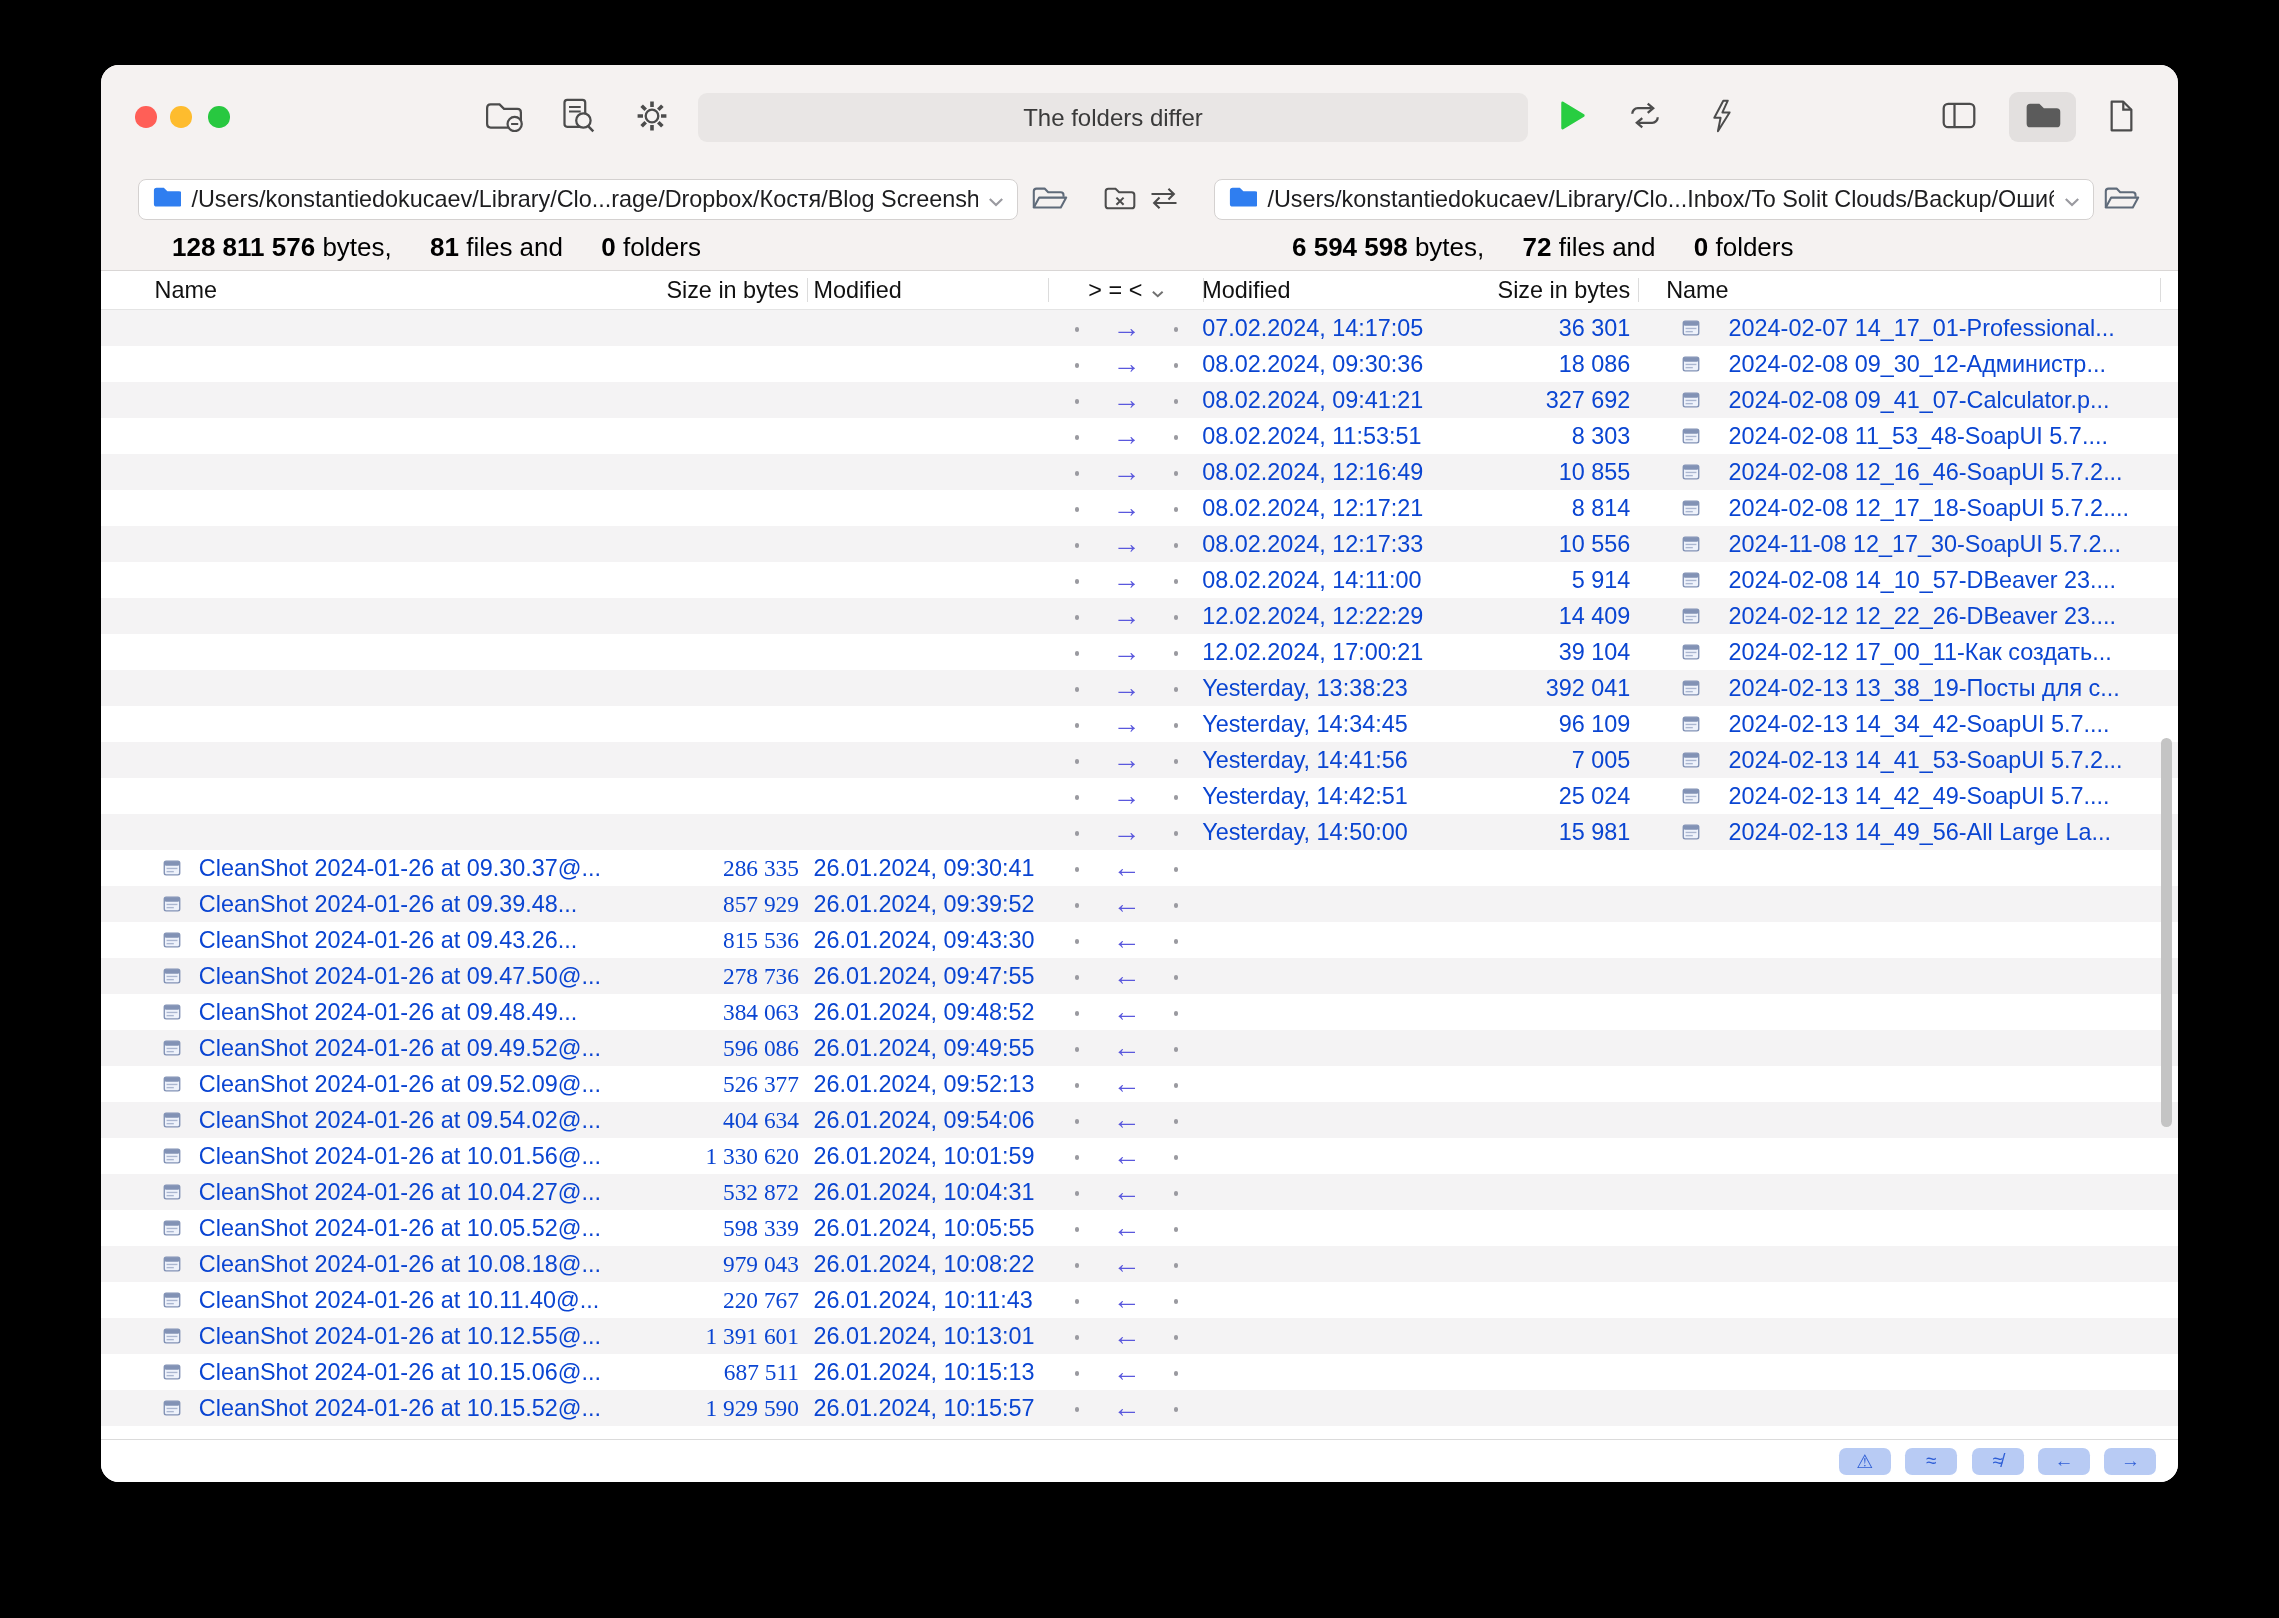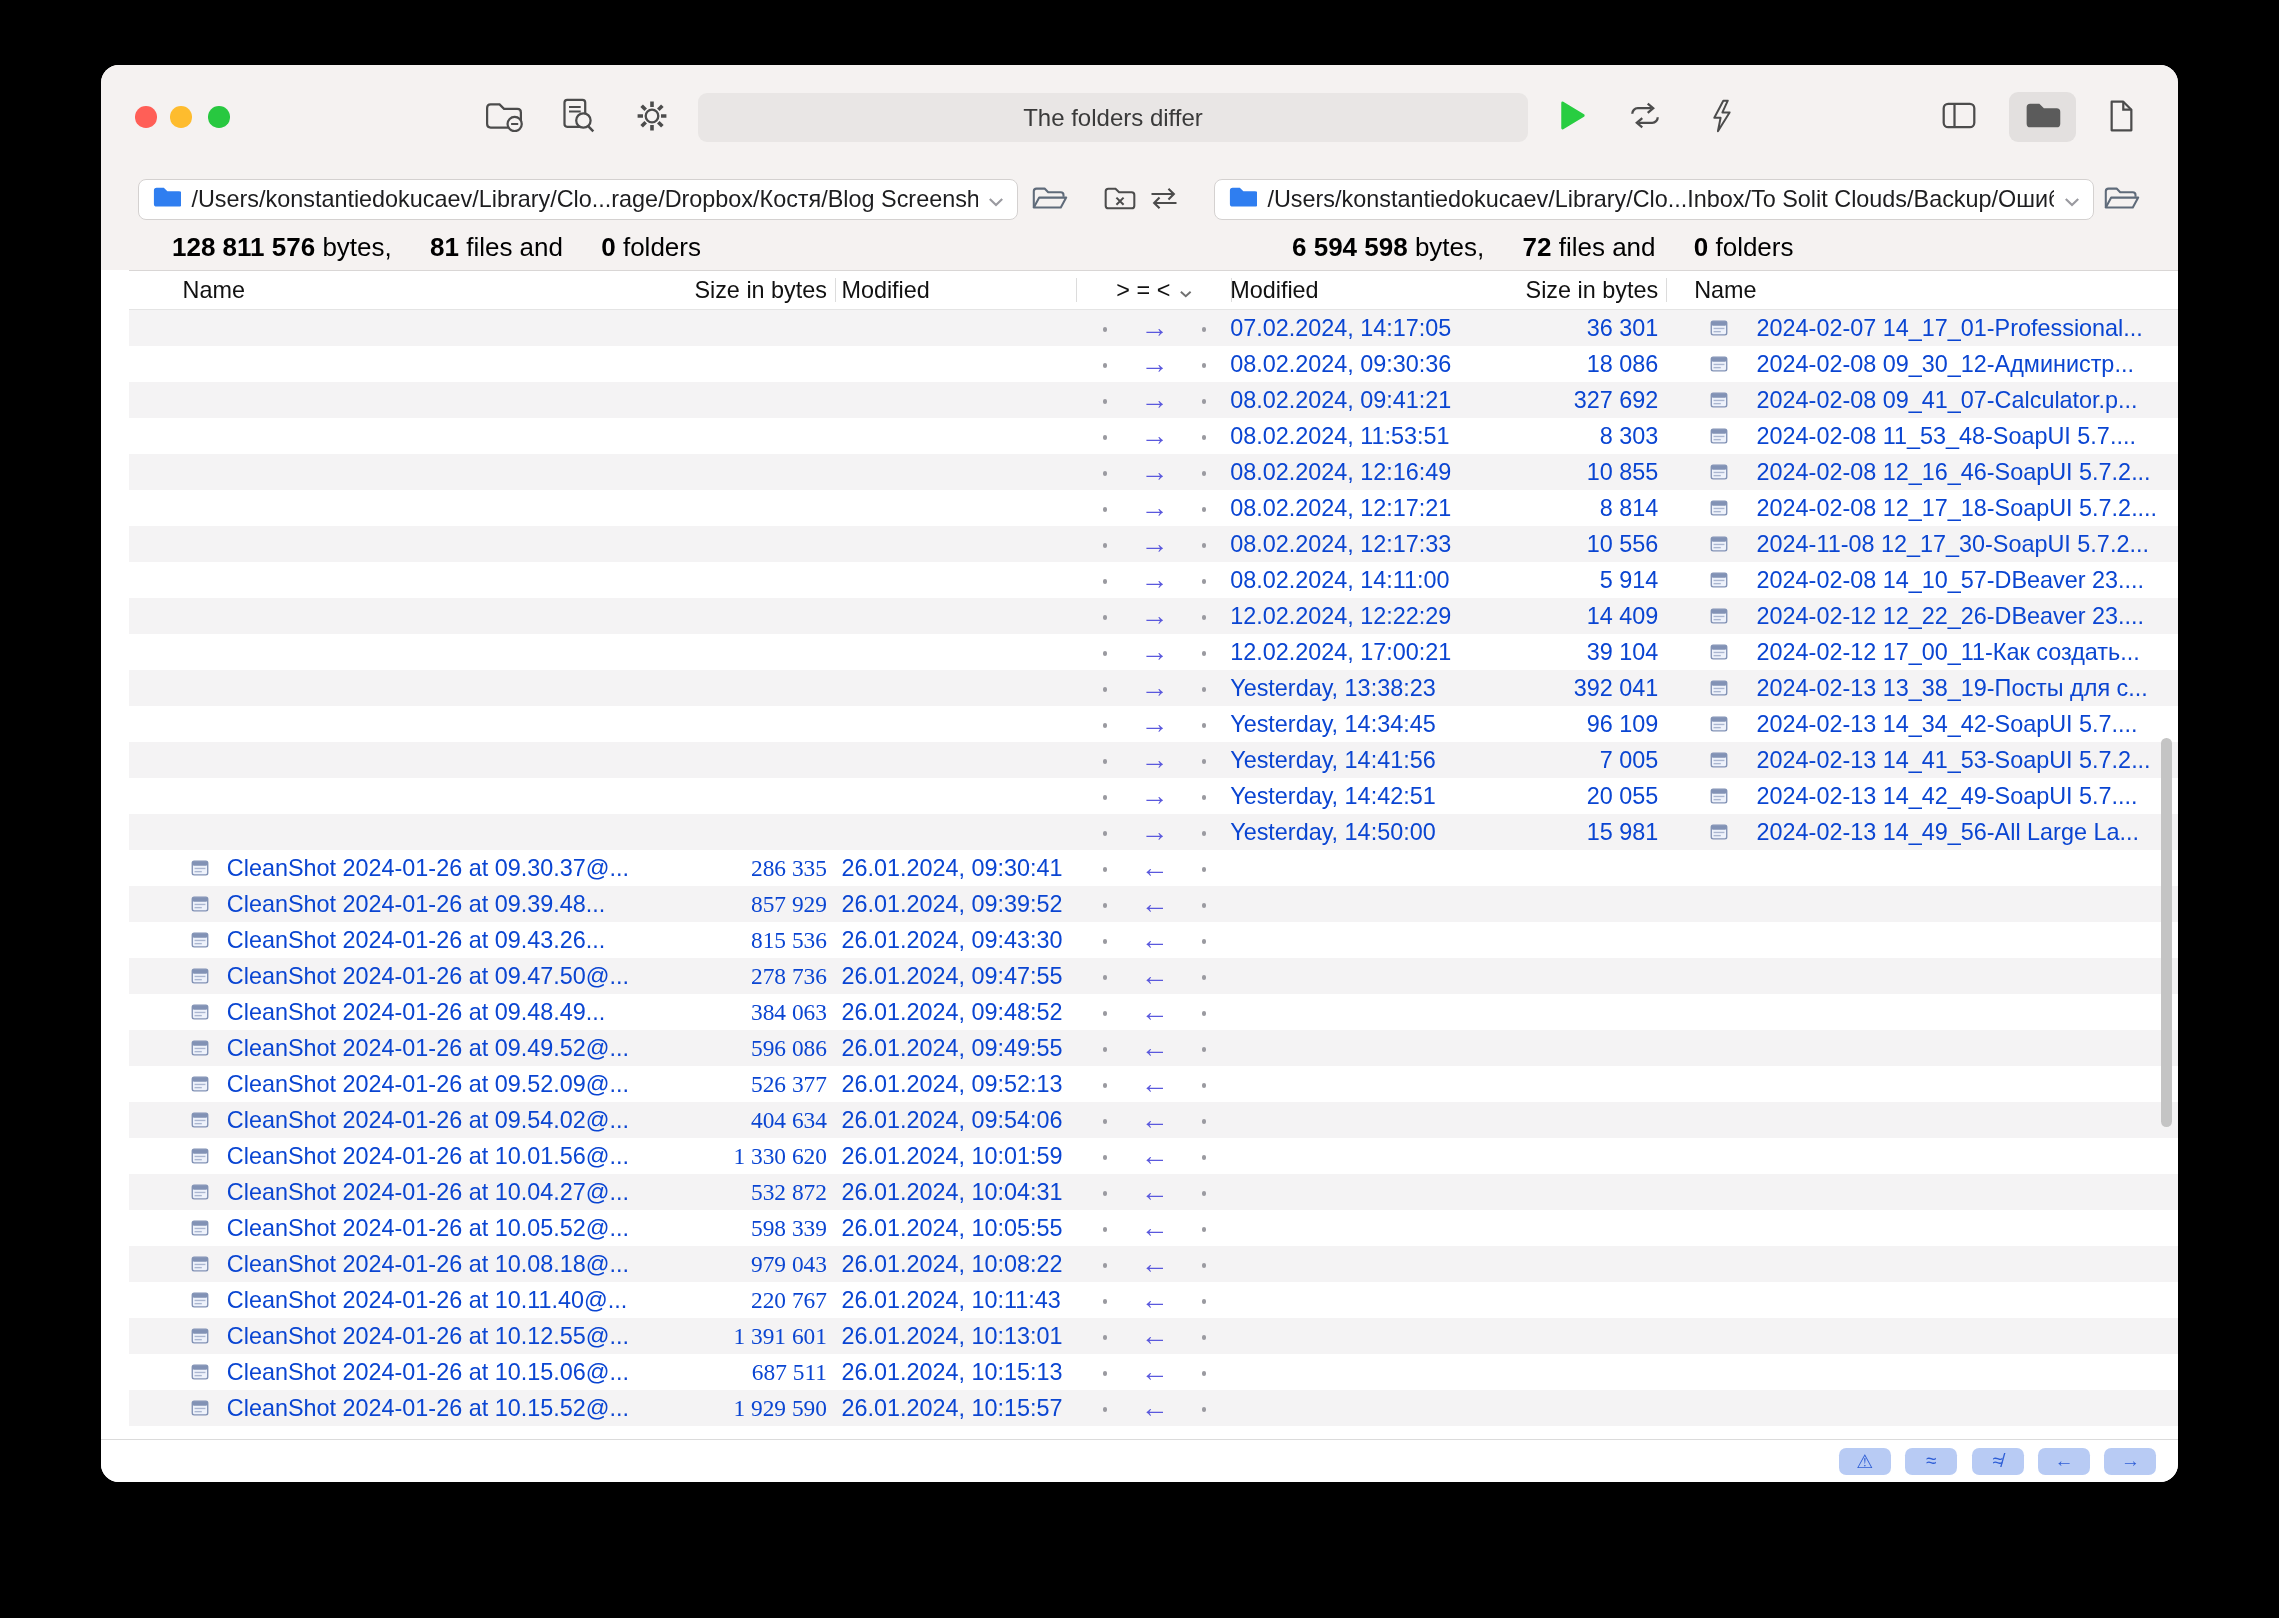--- a/index.html
+++ b/index.html
@@ -25,21 +25,21 @@
   .path-left{left:37px;width:880px;}
   .path-right{left:1113px;width:880px;}
   .icon-btn{position:absolute;top:117px;height:36px;display:flex;align-items:center;justify-content:center;
     background:none;border:none;padding:0;}
   
   .stat{position:absolute;top:162px;height:40px;line-height:40px;font-size:26px;color:#000;white-space:nowrap;}
   .stat b{font-weight:700;margin-left:31px;}
   .stat-left{left:40px;}
   .stat-right{left:1160px;}
   
-  .grid-cols{display:grid;grid-template-columns:50px 504px 144px 12.6px 243px 45px 54px 45px 3.6px 275px 153px 36px 500px 1fr;align-items:center;margin-left:28px;}
+  .grid-cols{display:grid;grid-template-columns:50px 504px 144px 12.6px 243px 45px 54px 45px 3.6px 275px 153px 36px 500px 1fr;align-items:center;}
   .thead{position:absolute;top:205px;left:0;right:0;height:40px;background:#fff;
     border-top:0.9px solid #d9d6d5;border-bottom:0.9px solid #e4e4e4;box-sizing:border-box;
     font-size:23.4px;color:#111;}
   .thead .hc{white-space:nowrap;overflow:hidden;}
   .h-name-left{grid-column:2;padding-left:3.6px;}
   .h-size-left{grid-column:3;text-align:right;}
   .h-mod-left{grid-column:5;padding-left:1.8px;}
   .h-dir{grid-column:6 / span 3;display:flex;align-items:center;justify-content:center;gap:9px;}
   .h-mod-right{grid-column:10;}
   .h-size-right{grid-column:11;text-align:right;}
@@ -694,21 +694,21 @@
             </svg>
       </span>
       <span class="nm"></span>
     </div>
     <div class="cell size-left"></div>
     <div class="cell mod-left"></div>
     <div class="cell dotc1"><span class="dot"></span></div>
     <div class="cell arrowc">→</div>
     <div class="cell dotc2"><span class="dot"></span></div>
     <div class="cell mod-right">Yesterday, 14:42:51</div>
-    <div class="cell size-right">20 055</div>
+    <div class="cell size-right">25 024</div>
     <div class="cell name-right">
       <span class="ficon" style="visibility: visible;">
         <svg width="20" height="20" viewBox="0 0 22 22">
               <rect x="2.5" y="3.5" width="17" height="15" rx="2" fill="#eef2fb" stroke="#8292b5" stroke-width="1.5"></rect>
               <rect x="2.5" y="3.5" width="17" height="5" rx="2" fill="#8292b5"></rect>
               <line x1="5" y1="11.5" x2="17" y2="11.5" stroke="#aab6d0" stroke-width="1.5"></line>
               <line x1="5" y1="15" x2="13" y2="15" stroke="#aab6d0" stroke-width="1.5"></line>
             </svg>
       </span>
       <span class="nm">2024-02-13 14_42_49-SoapUI 5.7....</span>

